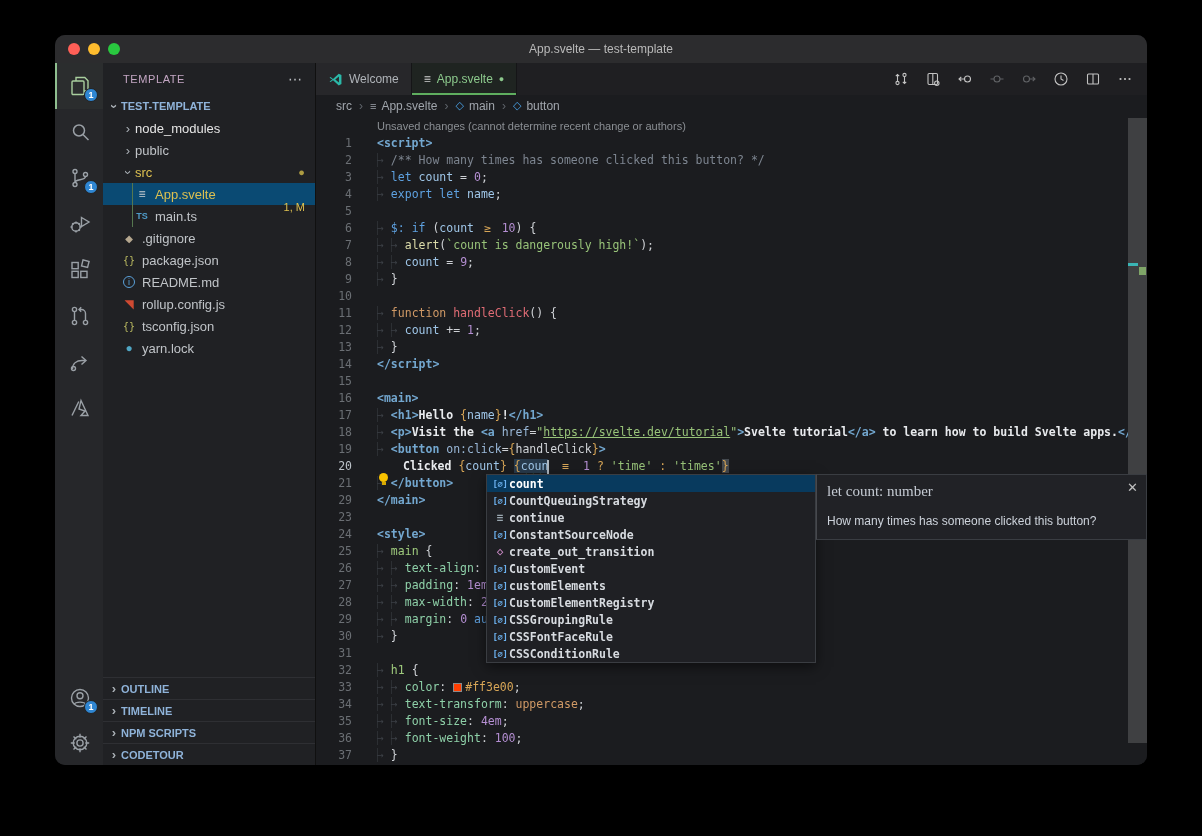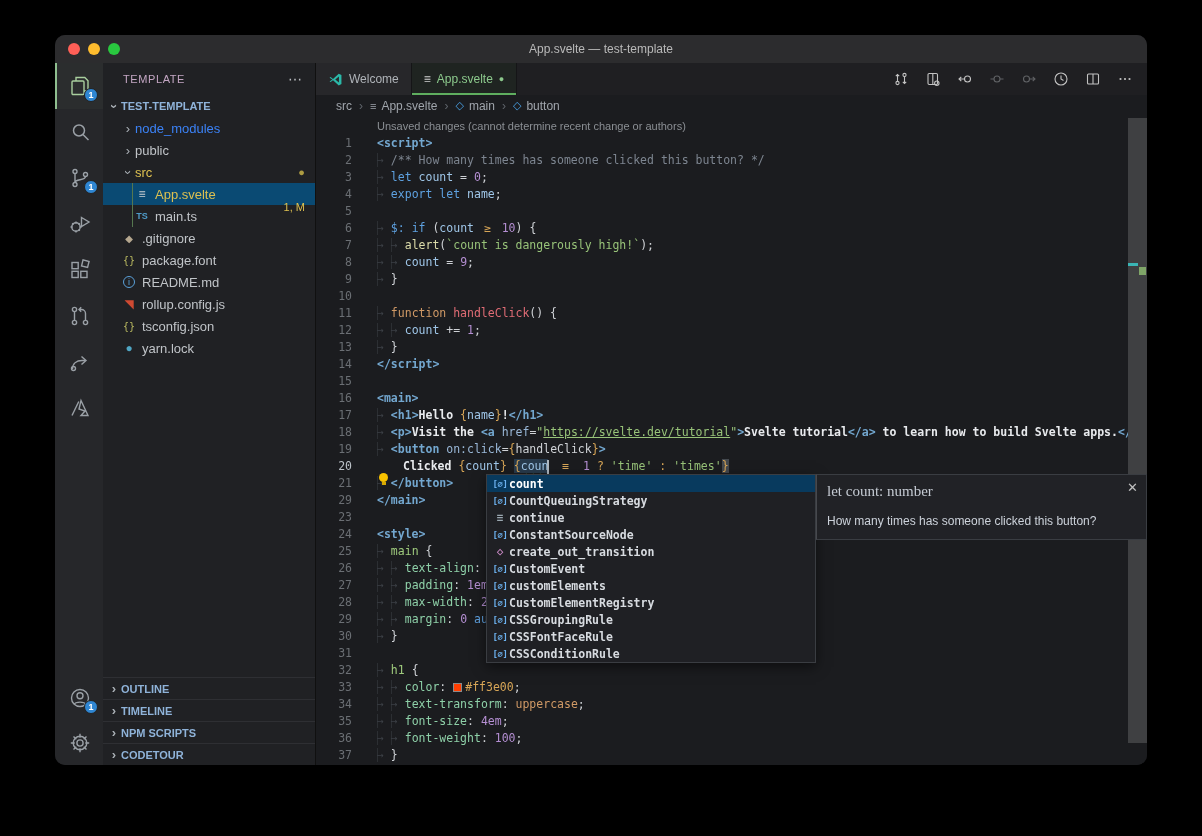--- a/index.html
+++ b/index.html
@@ -36,21 +36,21 @@
     border-right:1px solid #101010; color:#c0c4c8; }
   .sb-header { height:32px; display:flex; align-items:center; padding:0 12px 0 20px;
     font-size:11px; letter-spacing:.6px; color:#c3a6c3; }
   .sb-header .more { margin-left:auto; color:#b9bcc0; font-size:14px; letter-spacing:1px; }
   .sb-root { height:22px; display:flex; align-items:center; padding-left:4px;
     font-size:11px; font-weight:bold; color:#8fb3d9; }
   .chev { display:inline-block; color:#aab0b6; font-size:13px; width:14px; text-align:center; }
   .chev.open { transform:rotate(90deg); }
   .tree-row { position:relative; height:22px; display:flex; align-items:center; font-size:13px; }
   .tree-row .label { white-space:nowrap; }
-  .tree-row.dim .label { color:#3b82f6; }
+  .tree-row.dim .label { color:#e5e5e5; }
   .tree-row.mod .label { color:var(--mod-yellow); }
   .tree-row.selected { background:var(--selection-blue); }
   .tree-row .right { margin-left:auto; margin-right:10px; font-size:11px; }
   .dot-mod { color:#ad9c42; font-size:8px; }
   .b-mod { color:var(--mod-yellow);margin-top:26px; }
   .ficon { width:16px; margin-right:5px; display:inline-flex; justify-content:center;
     font-size:12px; flex-shrink:0; }
   .fi-svelte { color:#c9cdd1; } .fi-json { color:#b8b860; font-family:"DejaVu Sans Mono",monospace; font-size:10px; }
   .fi-ts { color:#4f9cc9; font-size:9px; font-weight:bold; } .fi-git { color:#b5a78f; font-size:10px; }
   .fi-rollup { color:#cf4a32; } .fi-yarn { color:#4fa6c4; }
@@ -258,21 +258,21 @@
             <span class="nestguide"></span>
             <span class="ficon fi-ts">TS</span>
             <span class="label">main.ts</span>
           </div>
           <div class="tree-row" style="padding-left: 18px;">
             <span class="ficon fi-git">◆</span>
             <span class="label">.gitignore</span>
           </div>
           <div class="tree-row" style="padding-left: 18px;">
             <span class="ficon fi-json">{}</span>
-            <span class="label">package.font</span>
+            <span class="label">package.json</span>
           </div>
           <div class="tree-row" style="padding-left: 18px;">
             <span class="ficon ">
               <span class="fi-info">i</span>
             </span>
             <span class="label">README.md</span>
           </div>
           <div class="tree-row" style="padding-left: 18px;">
             <span class="ficon fi-rollup">◥</span>
             <span class="label">rollup.config.js</span>

